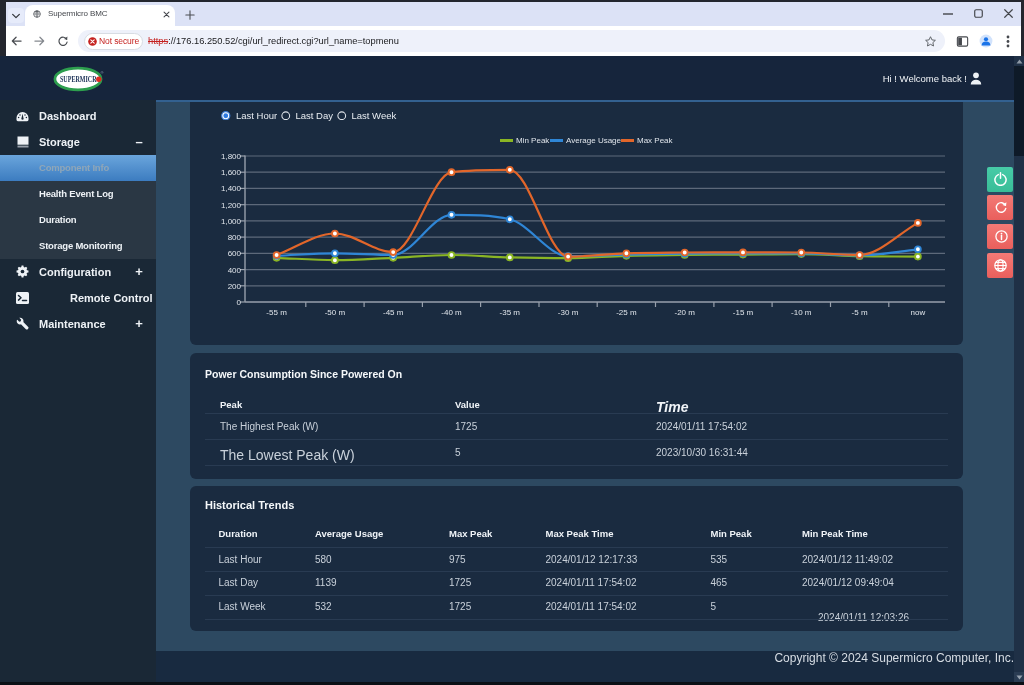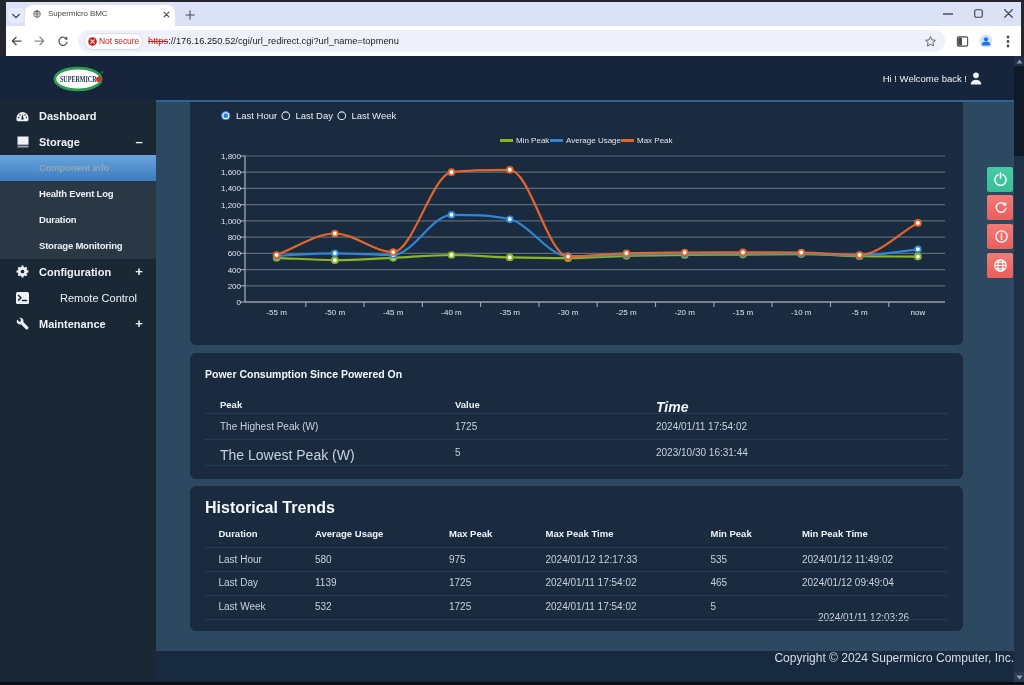--- a/index.html
+++ b/index.html
@@ -127,21 +127,21 @@
     <path d="M10.3 1h3.4l.5 2.6 2 .9 2.3-1.4 2.4 2.4-1.4 2.3.9 2 2.6.5v3.4l-2.6.5-.9 2 1.4 2.3-2.4 2.4-2.3-1.4-2 .9-.5 2.6h-3.4l-.5-2.6-2-.9-2.3 1.4-2.4-2.4 1.4-2.3-.9-2L1 13.7v-3.4l2.6-.5.9-2-1.4-2.3 2.4-2.4 2.3 1.4 2-.9Z" fill="#eef2f6"></path>
     <circle cx="12" cy="12" r="3.4" fill="#1a2836"></circle>
   </svg>
 <div class="abs" style="left:39px;top:265.5px;font-size:11px;font-weight:bold;color:#eef2f6;">Configuration</div>
 <div class="abs" style="left:133px;top:263.5px;width:12px;text-align:center;font-size:13px;font-weight:bold;color:#eef2f6;">+</div>
 <svg class="abs" style="left:16px;top:291.5px;" width="13" height="12" viewBox="0 0 13 12">
     <rect x="0" y="0" width="13" height="12" rx="1.5" fill="#eef2f6"></rect>
     <path d="M2.5 3.5 L5 5.8 L2.5 8.1" stroke="#1a2836" stroke-width="1.5" fill="none" stroke-linecap="round" stroke-linejoin="round"></path>
     <line x1="6.5" y1="8.5" x2="10.5" y2="8.5" stroke="#1a2836" stroke-width="1.5" stroke-linecap="round"></line>
   </svg>
-<div class="abs" style="left:28px;top:291.5px;font-size:11px;font-weight:normal;color:#eef2f6;padding-left:32px;">Remote Control</div>
+<div class="abs" style="left:38px;top:291.5px;font-size:11px;font-weight:bold;color:#eef2f6;padding-left:32px;">Remote Control</div>
 <svg class="abs" style="left:16px;top:317px;" width="13" height="13" viewBox="0 0 24 24">
     <g transform="scale(-1,1) translate(-24,0)">
       <path d="M21.5 5.2 l-3.4 3.4 -3-0.6 -0.6-3 L17.9 1.6 a6 6 0 0 0 -7.4 7.6 L1.9 17.8 a3 3 0 0 0 4.3 4.3 L14.8 13.5 a6 6 0 0 0 7.6-7.4 Z" fill="#eef2f6"></path>
     </g>
   </svg>
 <div class="abs" style="left:39px;top:317.5px;font-size:11px;font-weight:bold;color:#eef2f6;">Maintenance</div>
 <div class="abs" style="left:133px;top:315.5px;width:12px;text-align:center;font-size:13px;font-weight:bold;color:#eef2f6;">+</div>
 
 <div class="abs" style="left:190px;top:101.5px;width:773px;height:243px;background:#1a2b40;border-radius:0 0 6px 6px;"></div>
 <div class="abs" style="left:190px;top:353px;width:773px;height:126px;background:#1a2b40;border-radius:6px;"></div>
@@ -273,21 +273,21 @@
 <div class="abs" style="left:205px;top:412.5px;width:743px;height:1px;background:#293b52;"></div>
 <div class="abs" style="left:220px;top:420.6px;font-size:10px;color:#c9d1da;">The Highest Peak (W)</div>
 <div class="abs" style="left:455px;top:420.6px;font-size:10px;color:#c9d1da;">1725</div>
 <div class="abs" style="left:656px;top:420.6px;font-size:10px;color:#c9d1da;">2024/01/11 17:54:02</div>
 <div class="abs" style="left:205px;top:439px;width:743px;height:1px;background:#293b52;"></div>
 <div class="abs" style="left:220px;top:447.3px;font-size:14px;color:#c9d1da;">The Lowest Peak (W)</div>
 <div class="abs" style="left:455px;top:447.3px;font-size:10px;color:#c9d1da;">5</div>
 <div class="abs" style="left:656px;top:447.3px;font-size:10px;color:#c9d1da;">2023/10/30 16:31:44</div>
 <div class="abs" style="left:205px;top:464.5px;width:743px;height:1px;background:#293b52;"></div>
 
-<div class="abs" style="left:205px;top:498.5px;font-size:16px;font-weight:bold;color:#f5f8fa;">Historical Trends</div>
+<div class="abs" style="left:205px;top:498.5px;font-size:11px;font-weight:bold;color:#f5f8fa;">Historical Trends</div>
 <div class="abs" style="left:218.5px;top:528.1px;font-size:9.5px;font-weight:bold;color:#f0f4f8;text-align:right;">Duration</div>
 <div class="abs" style="left:315px;top:528.1px;font-size:9.5px;font-weight:bold;color:#f0f4f8;">Average Usage</div>
 <div class="abs" style="left:449px;top:528.1px;font-size:9.5px;font-weight:bold;color:#f0f4f8;">Max Peak</div>
 <div class="abs" style="left:545.5px;top:528.1px;font-size:9.5px;font-weight:bold;color:#f0f4f8;">Max Peak Time</div>
 <div class="abs" style="left:710.5px;top:528.1px;font-size:9.5px;font-weight:bold;color:#f0f4f8;">Min Peak</div>
 <div class="abs" style="left:802px;top:528.1px;font-size:9.5px;font-weight:bold;color:#f0f4f8;">Min Peak Time</div>
 <div class="abs" style="left:205px;top:546.5px;width:743px;height:1px;background:#293b52;"></div>
 <div class="abs" style="left:218.5px;top:553.5px;font-size:10px;color:#c9d1da;">Last Hour</div>
 <div class="abs" style="left:315px;top:553.5px;font-size:10px;color:#c9d1da;">580</div>
 <div class="abs" style="left:449px;top:553.5px;font-size:10px;color:#c9d1da;">975</div>

